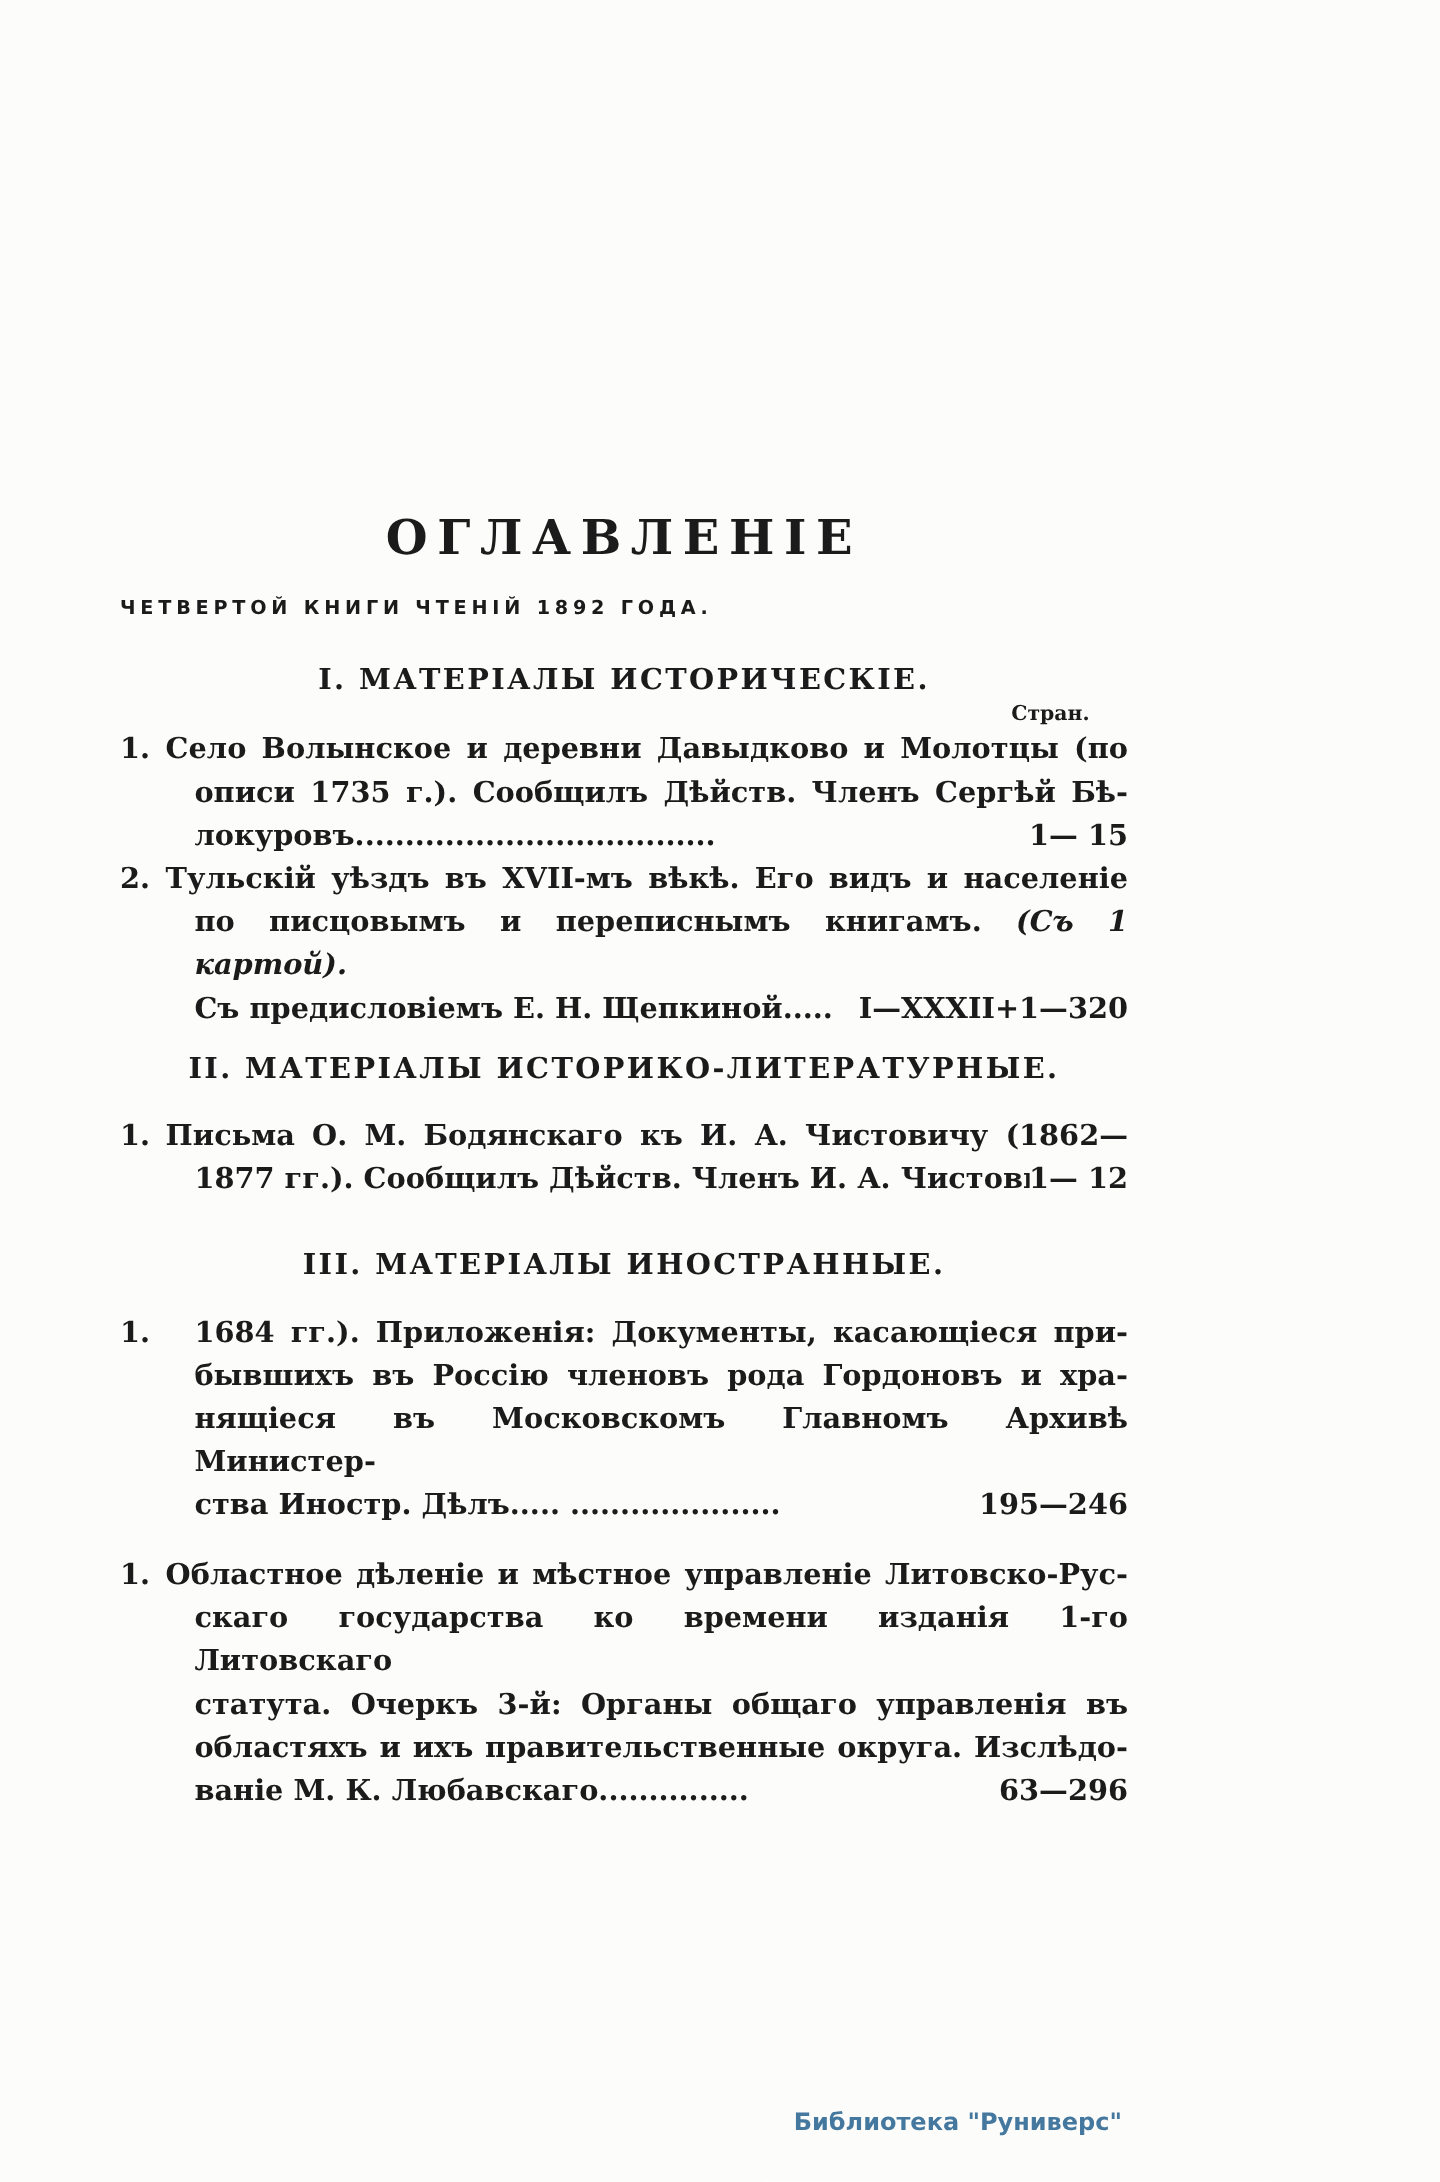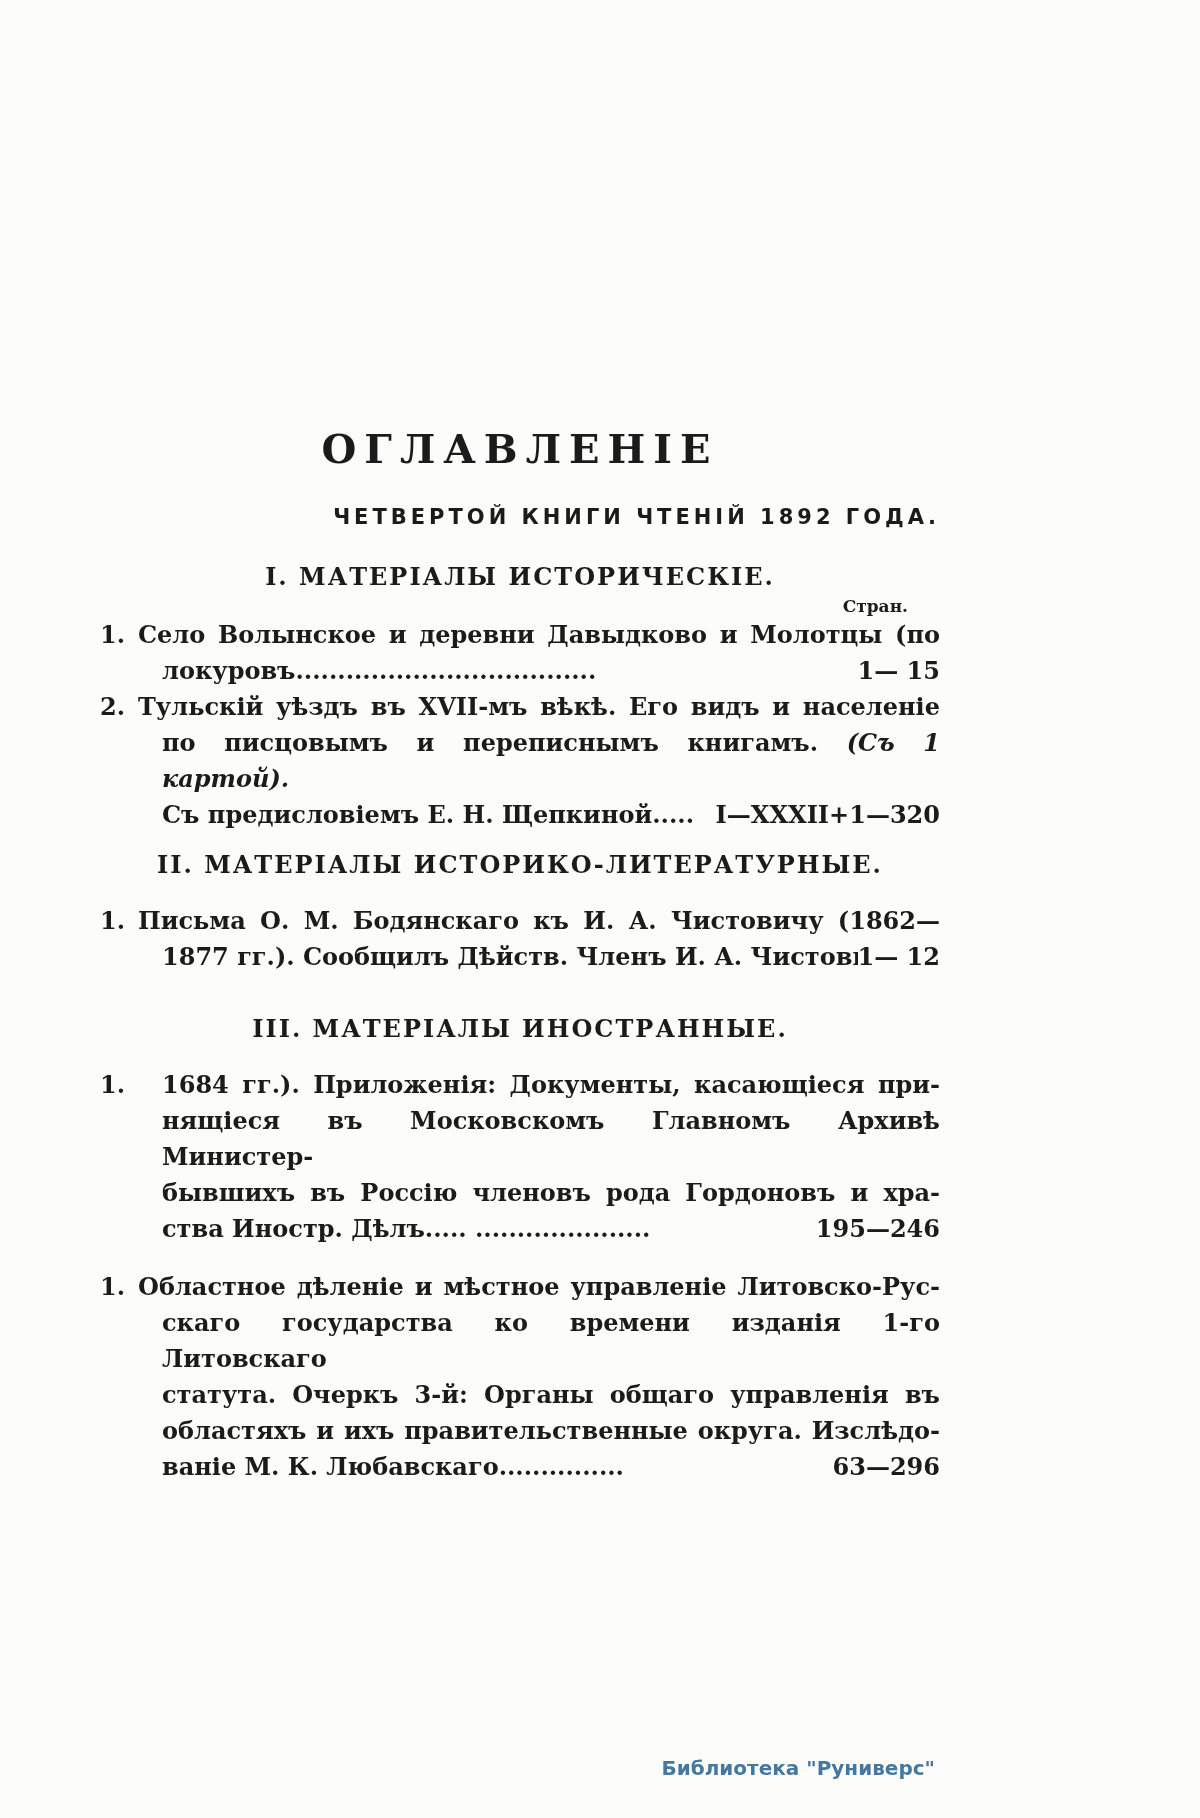--- a/index.html
+++ b/index.html
@@ -33,24 +33,24 @@
 
   .title {
     text-align: center;
     font-size: 40px;
     line-height: 48px;
     font-weight: bold;
     letter-spacing: 8px;
   }
 
   .subtitle {
-    margin-top: 31px;
-    text-align: right;
+    margin-top: 20px;
+    text-align: left;
     font-family: "DejaVu Sans", "Liberation Sans", sans-serif;
-    font-size: 21px;
+    font-size: 16px;
     line-height: 27px;
     font-weight: bold;
     letter-spacing: 4px;
   }
 
   .section-heading {
     text-align: center;
     font-size: 24px;
     line-height: 32px;
     font-weight: bold;
@@ -124,20 +124,21 @@
     <h1 class="title">ОГЛАВЛЕНІЕ</h1>
     <h2 class="subtitle">ЧЕТВЕРТОЙ КНИГИ ЧТЕНІЙ 1892 ГОДА.</h2>
 
     <section>
       <h3 class="section-heading s1">I. МАТЕРІАЛЫ ИСТОРИЧЕСКІЕ.</h3>
       <div class="pages-header">Стран.</div>
 
       <div class="item">
         <span class="item-number">1.</span>
         <div class="line line-first">Село Волынское и деревни Давыдково и Молотцы (по</div>
+        <div class="line">описи 1735 г.). Сообщилъ Дѣйств. Членъ Сергѣй Бѣ-</div>
         <div class="line line-last">
           <span class="dots-text">локуровъ....................................</span>
           <span class="pages">1— 15</span>
         </div>
       </div>
 
       <div class="item">
         <span class="item-number">2.</span>
         <div class="line line-first">Тульскій уѣздъ въ XVII-мъ вѣкѣ. Его видъ и населеніе</div>
         <div class="line"><span>по писцовымъ и переписнымъ книгамъ. </span><span class="italic">(Съ 1 картой).</span></div>
@@ -160,22 +161,22 @@
         </div>
       </div>
     </section>
 
     <section>
       <h3 class="section-heading s3">III. МАТЕРІАЛЫ ИНОСТРАННЫЕ.</h3>
 
       <div class="item items-gap">
         <span class="item-number">1.</span>
         <div class="line">1684 гг.). Приложенія: Документы, касающіеся при-</div>
+        <div class="line">бывшихъ въ Россію членовъ рода Гордоновъ и хра-</div>
         <div class="line">нящіеся въ Московскомъ Главномъ Архивѣ Министер-</div>
-        <div class="line">бывшихъ въ Россію членовъ рода Гордоновъ и хра-</div>
         <div class="line line-last">
           <span class="dots-text">ства Иностр. Дѣлъ..... .....................</span>
           <span class="pages">195—246</span>
         </div>
       </div>
     </section>
 
     <section>
 
       <div class="item items-gap">

